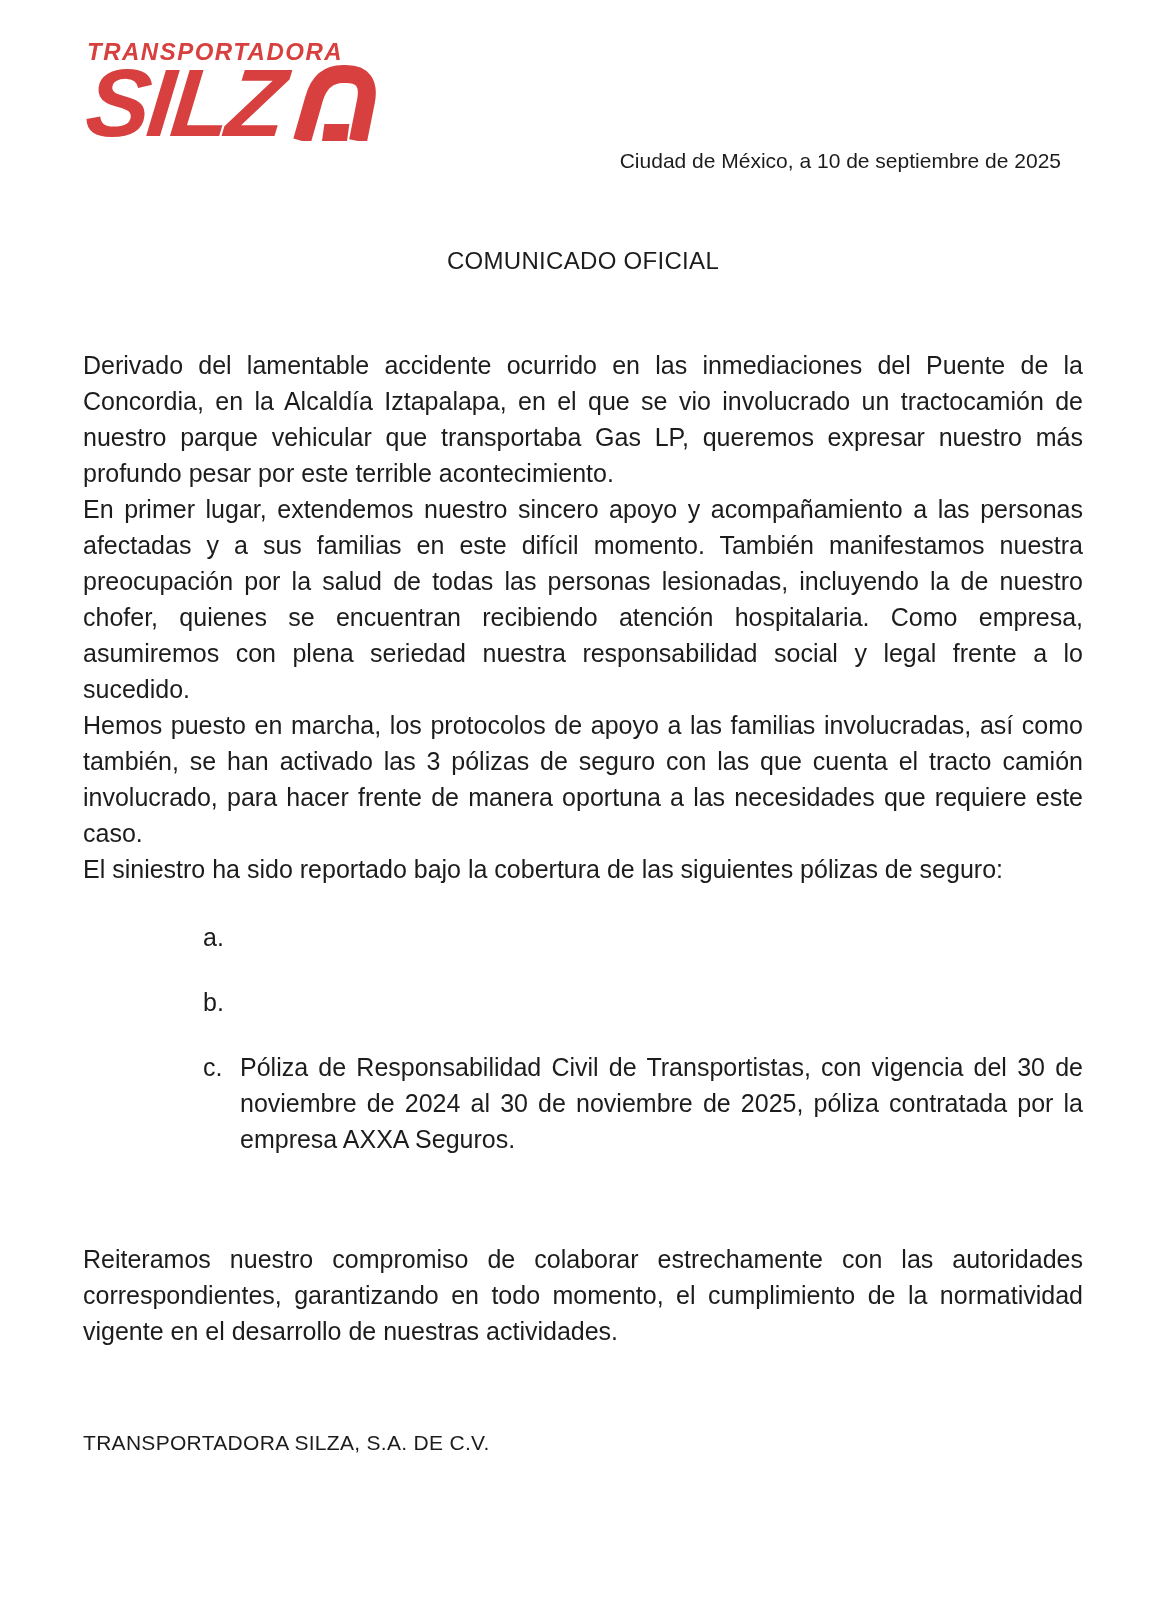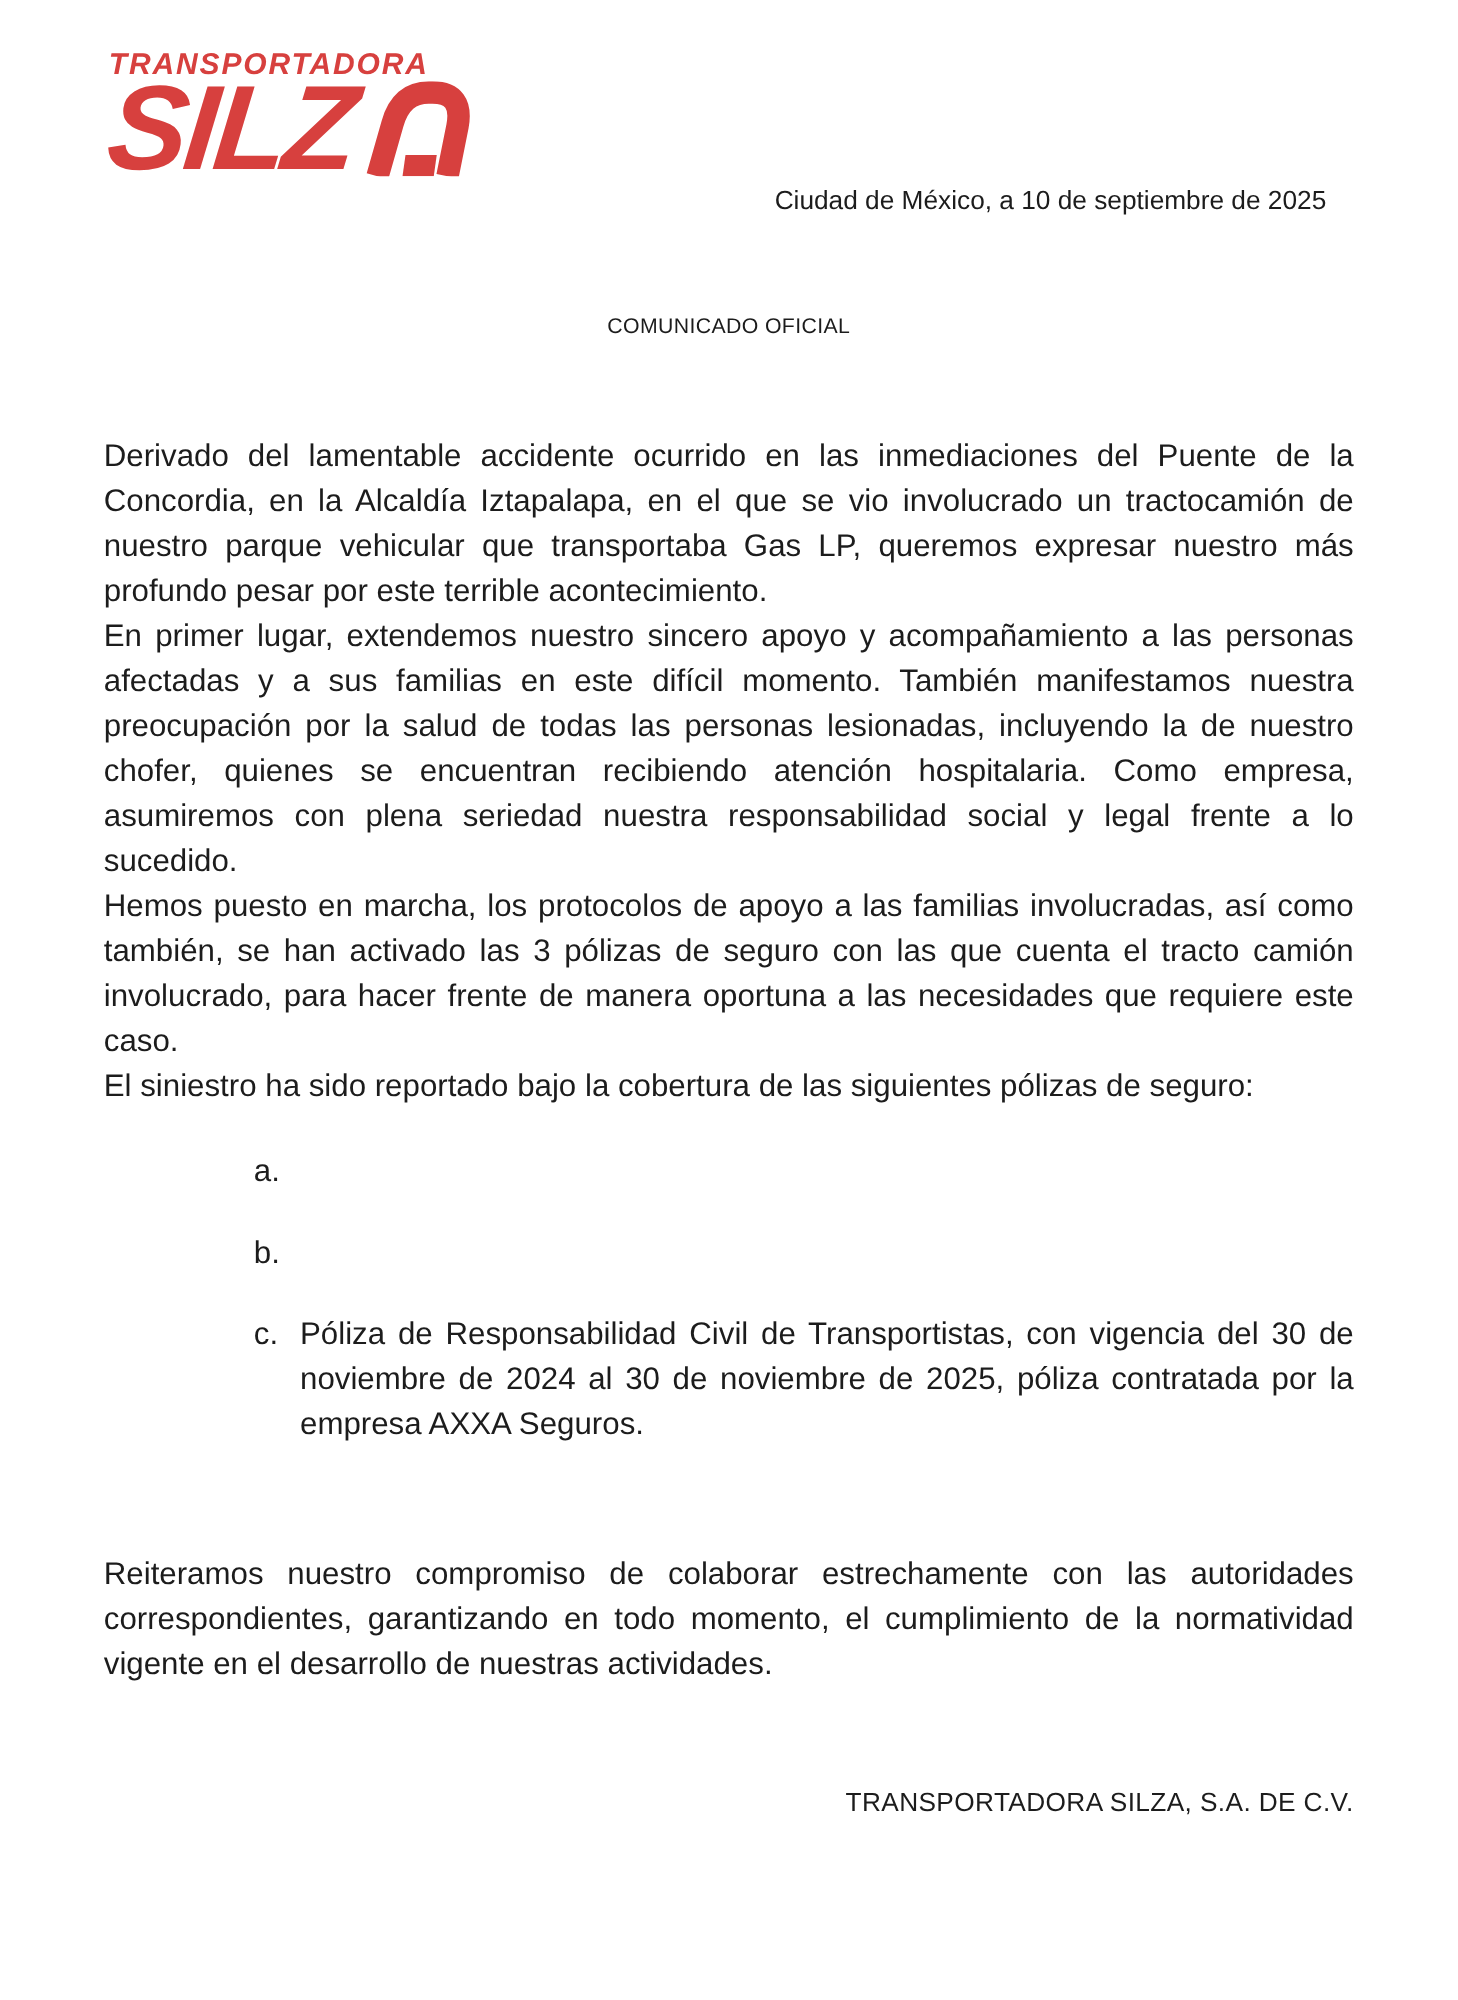--- a/index.html
+++ b/index.html
@@ -57,21 +57,21 @@
   .dateline {
     margin-top: 6px;
     text-align: right;
     padding-right: 22px;
     font-size: 21px;
     line-height: 28px;
   }
   .doc-title {
     margin-top: 72px;
     text-align: center;
-    font-size: 17px;
+    font-size: 24px;
     line-height: 28px;
     letter-spacing: 0.3px;
   }
 
   
   .body-text { font-size: 25px; line-height: 36px; }
   .para {
     text-align: justify;
   }
   .para.first { margin-top: 72px; }
@@ -86,21 +86,21 @@
     flex: 0 0 auto;
     width: 37px;
     margin-left: 120px;
   }
   .policy-text { flex: 1 1 auto; }
 
   .closing { margin-top: 84px; }
 
   .signature {
     margin-top: 80px;
-    text-align: right;
+    text-align: left;
     font-size: 21px;
     line-height: 28px;
     letter-spacing: 0.3px;
   }
 </style>
 </head>
 <body>
 
 <div class="page">
 

